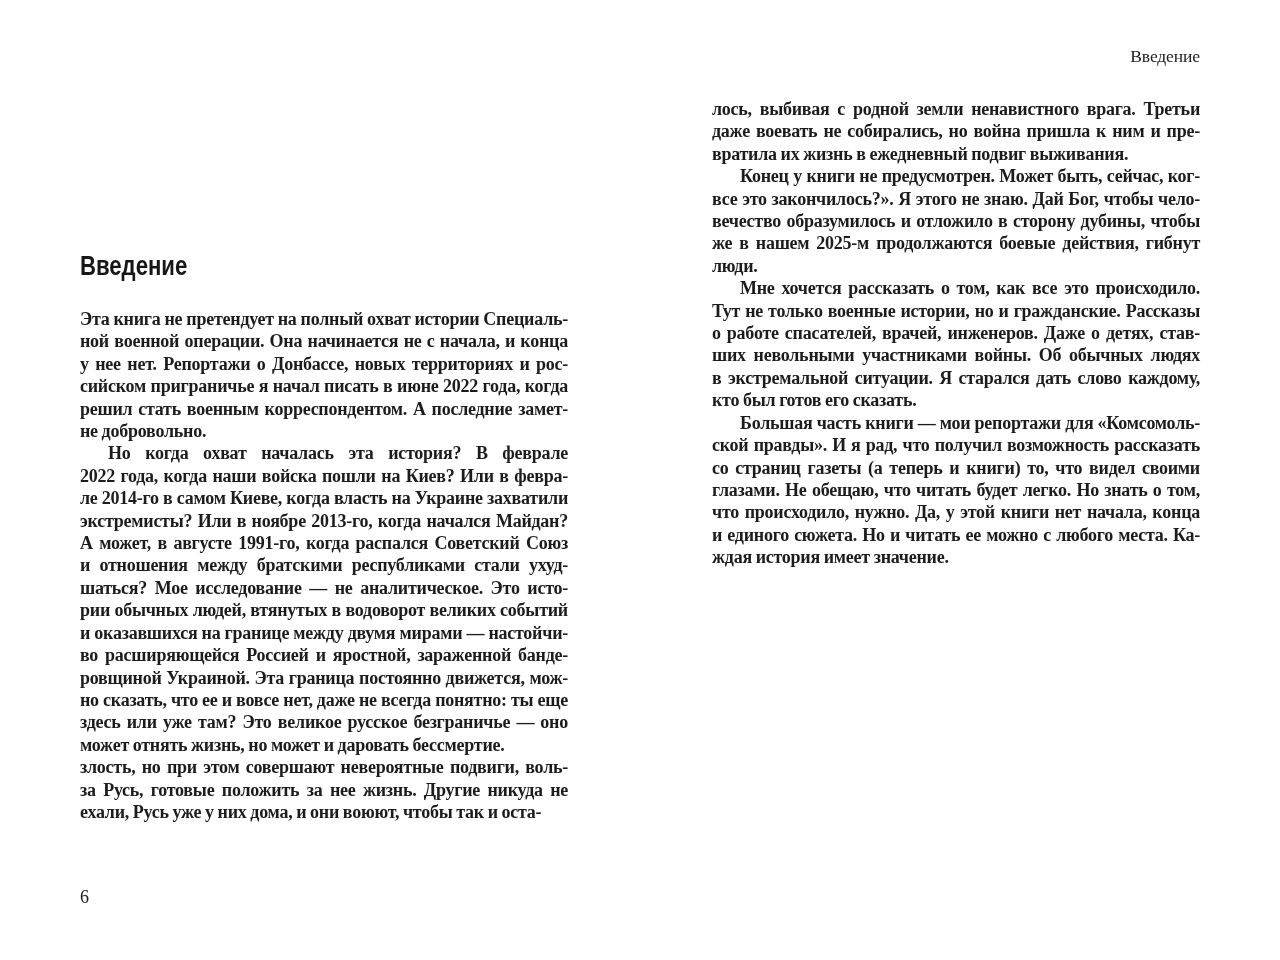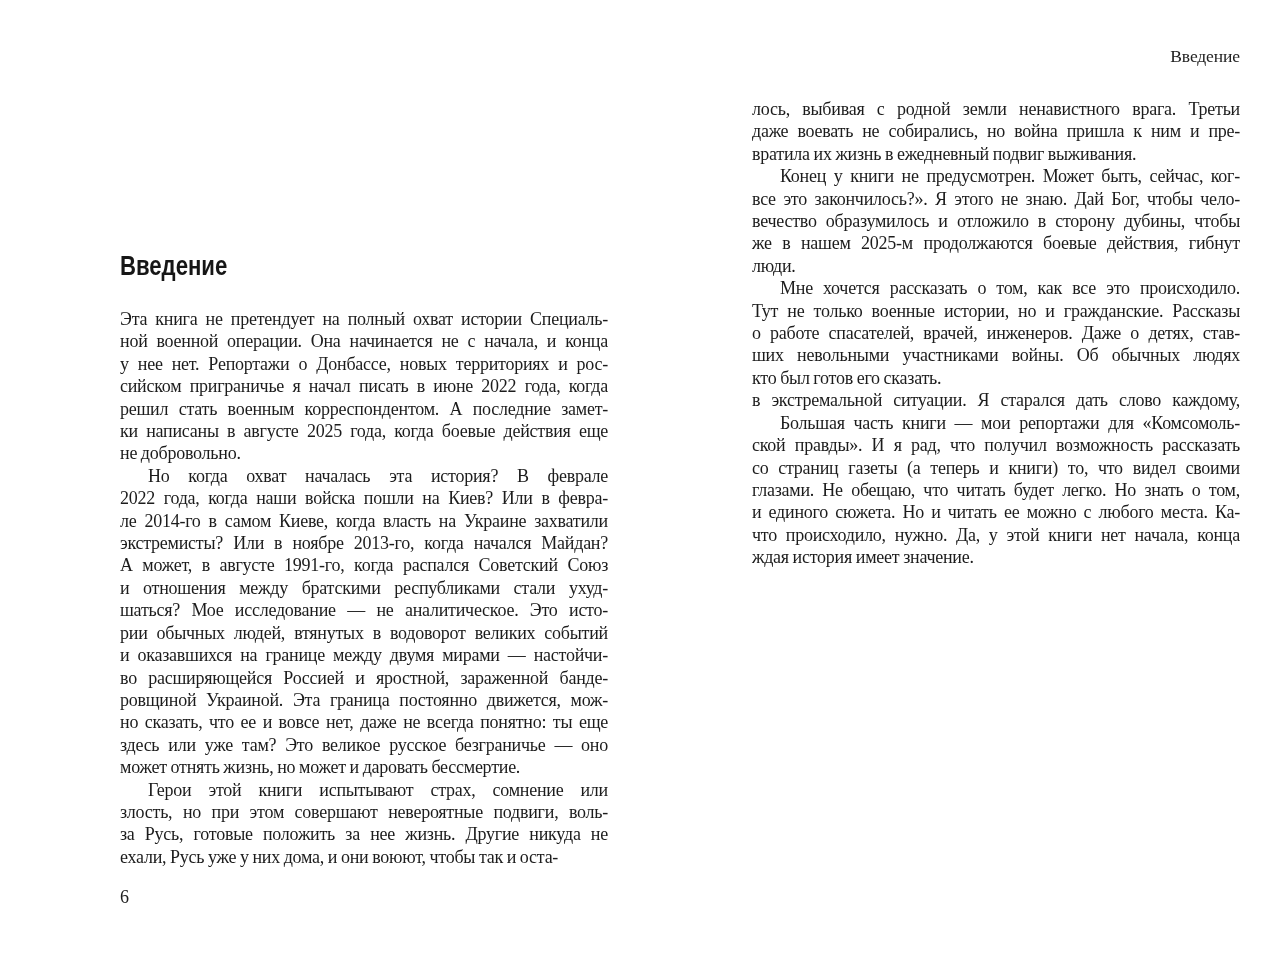--- a/index.html
+++ b/index.html
@@ -5,21 +5,21 @@
 <style>
   * { margin: 0; padding: 0; box-sizing: border-box; }
   html, body { width: 1280px; height: 960px; }
   body {
     position: relative;
     background: #ffffff;
     font-family: "Liberation Serif", serif;
     color: #1c1c1c;
     overflow: hidden;
   }
-  .page { position: absolute; inset: 0; margin-left: 40px; }
+  .page { position: absolute; inset: 0; }
 
   .chapter-heading {
     position: absolute;
     left: 80px;
     top: 251px;
     font-family: "Liberation Sans", sans-serif;
     font-weight: 700;
     font-size: 27px;
     line-height: 30px;
     color: #161616;
@@ -33,21 +33,21 @@
     width: 488px;
     font-size: 18px;
     line-height: 22.4px;
     letter-spacing: -0.25px;
     word-spacing: -0.5px;
     color: #1c1c1c;
   }
   #left-col  { left: 80px;  top: 308px; }
   #right-col { left: 712px; top: 98px;  }
 
-  .pline { text-align: justify; text-align-last: justify; }
+  .pline { text-align: justify; text-align-last: justify; font-weight: bold; }
   .pline.last { text-align-last: left; }
   .pline.indent { text-indent: 28px; }
 
   .page-number {
     position: absolute;
     left: 80px;
     top: 886px;
     font-size: 18px;
     line-height: 22px;
     color: #1c1c1c;
@@ -69,37 +69,35 @@
 <body>
 
 <div class="page">
   <h1 class="chapter-heading">Введение</h1>
   <div class="text-col" id="left-col">
       <div class="pline">Эта книга не претендует на полный охват истории Специаль-</div>
       <div class="pline">ной военной операции. Она начинается не с начала, и конца</div>
       <div class="pline">у нее нет. Репортажи о Донбассе, новых территориях и рос-</div>
       <div class="pline">сийском приграничье я начал писать в июне 2022 года, когда</div>
       <div class="pline">решил стать военным корреспондентом. А последние замет-</div>
-      <div class="pline">ки написаны в августе 2025 года, когда боевые действия еще</div>
       <div class="pline last">не добровольно.</div>
       <div class="pline indent">Но когда охват началась эта история? В феврале</div>
       <div class="pline">2022 года, когда наши войска пошли на Киев? Или в февра-</div>
       <div class="pline">ле 2014-го в самом Киеве, когда власть на Украине захватили</div>
       <div class="pline">экстремисты? Или в ноябре 2013-го, когда начался Майдан?</div>
       <div class="pline">А может, в августе 1991-го, когда распался Советский Союз</div>
       <div class="pline">и отношения между братскими республиками стали ухуд-</div>
       <div class="pline">шаться? Мое исследование — не аналитическое. Это исто-</div>
       <div class="pline">рии обычных людей, втянутых в водоворот великих событий</div>
       <div class="pline">и оказавшихся на границе между двумя мирами — настойчи-</div>
       <div class="pline">во расширяющейся Россией и яростной, зараженной банде-</div>
       <div class="pline">ровщиной Украиной. Эта граница постоянно движется, мож-</div>
       <div class="pline">но сказать, что ее и вовсе нет, даже не всегда понятно: ты еще</div>
       <div class="pline">здесь или уже там? Это великое русское безграничье — оно</div>
       <div class="pline last">может отнять жизнь, но может и даровать бессмертие.</div>
-      <div class="pline indent">Герои этой книги испытывают страх, сомнение или</div>
       <div class="pline">злость, но при этом совершают невероятные подвиги, воль-</div>
       <div class="pline">за Русь, готовые положить за нее жизнь. Другие никуда не</div>
       <div class="pline last">ехали, Русь уже у них дома, и они воюют, чтобы так и оста-</div>
     </div>
   <div class="page-number">6</div>
 </div>
 
 <div class="page">
   <div class="running-header">Введение</div>
   <div class="text-col" id="right-col">
@@ -108,23 +106,23 @@
       <div class="pline last">вратила их жизнь в ежедневный подвиг выживания.</div>
       <div class="pline indent">Конец у книги не предусмотрен. Может быть, сейчас, ког-</div>
       <div class="pline">все это закончилось?». Я этого не знаю. Дай Бог, чтобы чело-</div>
       <div class="pline">вечество образумилось и отложило в сторону дубины, чтобы</div>
       <div class="pline">же в нашем 2025-м продолжаются боевые действия, гибнут</div>
       <div class="pline last">люди.</div>
       <div class="pline indent">Мне хочется рассказать о том, как все это происходило.</div>
       <div class="pline">Тут не только военные истории, но и гражданские. Рассказы</div>
       <div class="pline">о работе спасателей, врачей, инженеров. Даже о детях, став-</div>
       <div class="pline">ших невольными участниками войны. Об обычных людях</div>
+      <div class="pline">в экстремальной ситуации. Я старался дать слово каждому,</div>
       <div class="pline last">кто был готов его сказать.</div>
-      <div class="pline">в экстремальной ситуации. Я старался дать слово каждому,</div>
       <div class="pline indent">Большая часть книги — мои репортажи для «Комсомоль-</div>
       <div class="pline">ской правды». И я рад, что получил возможность рассказать</div>
       <div class="pline">со страниц газеты (а теперь и книги) то, что видел своими</div>
       <div class="pline">глазами. Не обещаю, что читать будет легко. Но знать о том,</div>
+      <div class="pline">что происходило, нужно. Да, у этой книги нет начала, конца</div>
       <div class="pline">и единого сюжета. Но и читать ее можно с любого места. Ка-</div>
-      <div class="pline">что происходило, нужно. Да, у этой книги нет начала, конца</div>
       <div class="pline last">ждая история имеет значение.</div>
     </div>
 </div>
 
 </body></html>

